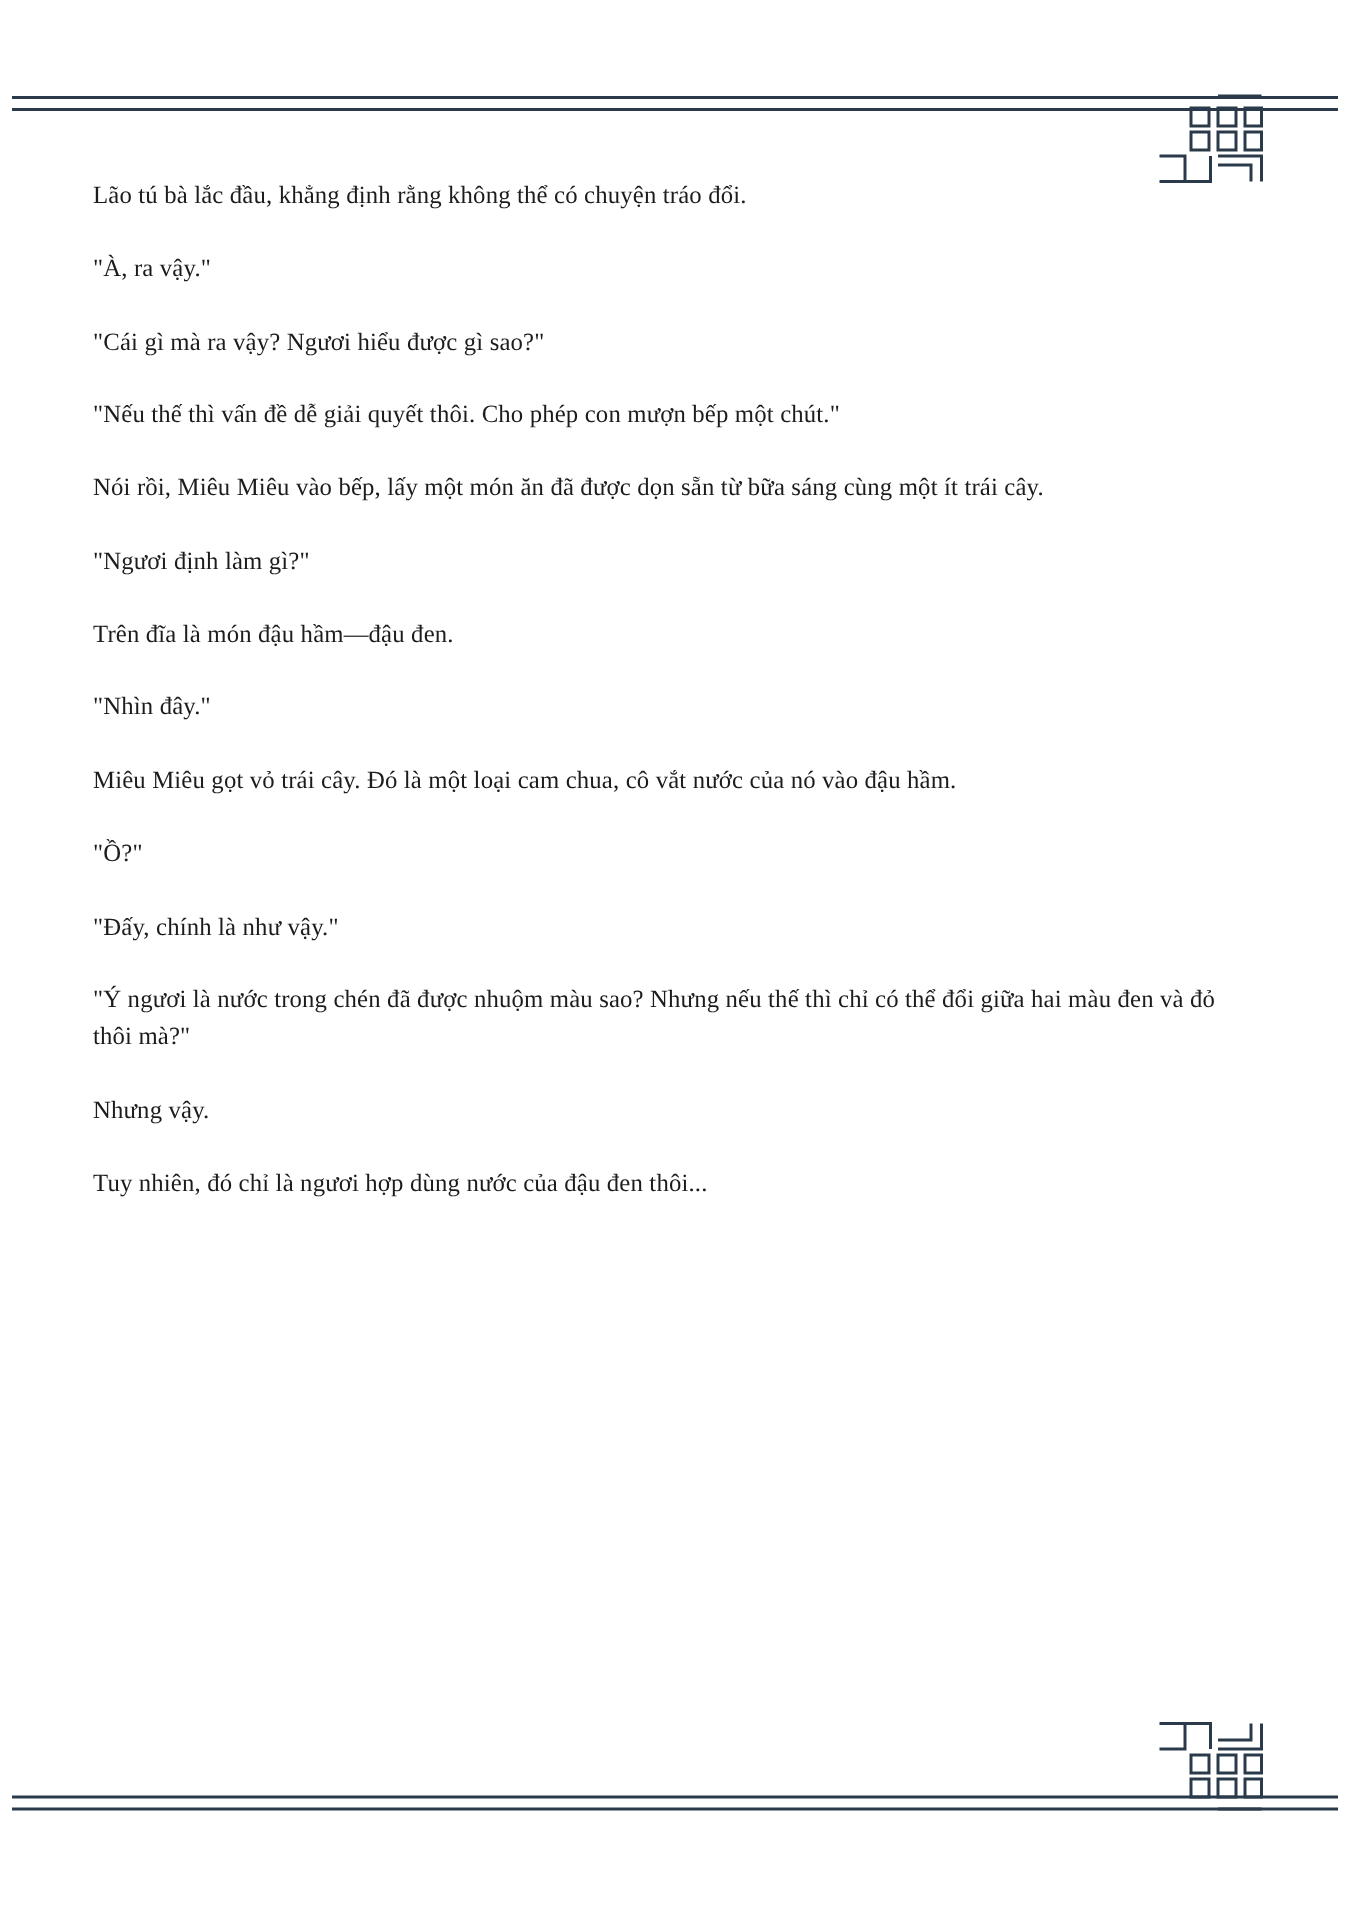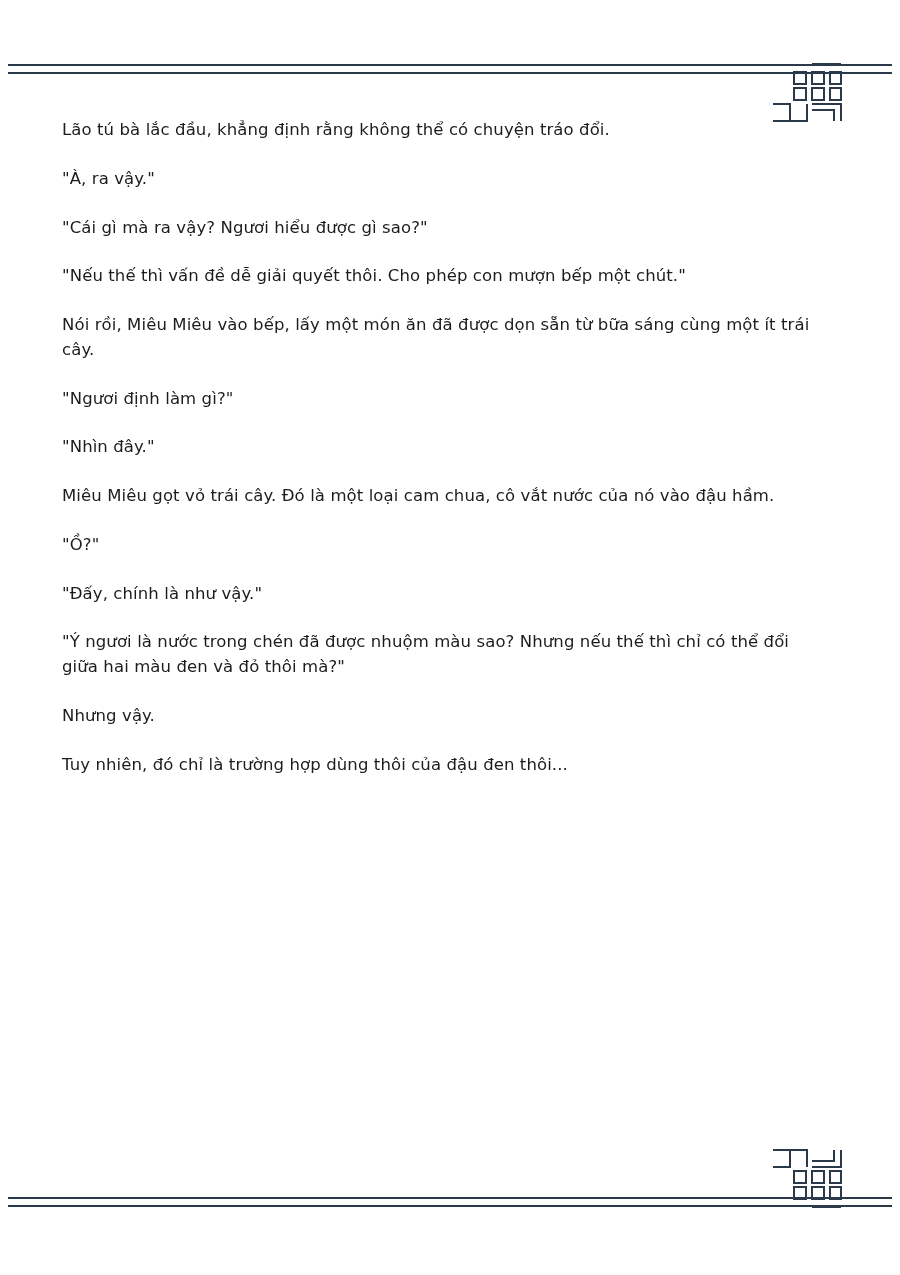--- a/index.html
+++ b/index.html
@@ -12,20 +12,21 @@
     background: #ffffff;
     font-family: "DejaVu Sans", sans-serif;
     color: #1b1b1b;
     position: relative;
     overflow: hidden;
   }
 
   .page {
     position: absolute;
     inset: 0;
+    font-family: Liberation Serif, serif;
   }
 
   
   .top-rules {
     position: absolute;
     left: 8px;
     right: 8px;
     top: 64px;
     height: 14px;
   }
@@ -105,27 +106,28 @@
     </svg>
   </div>
 
   <div class="content">
     <p class="para">Lão tú bà lắc đầu, khẳng định rằng không thể có chuyện tráo đổi.</p>
     <p class="para">"À, ra vậy."</p>
     <p class="para">"Cái gì mà ra vậy? Ngươi hiểu được gì sao?"</p>
     <p class="para">"Nếu thế thì vấn đề dễ giải quyết thôi. Cho phép con mượn bếp một chút."</p>
     <p class="para">Nói rồi, Miêu Miêu vào bếp, lấy một món ăn đã được dọn sẵn từ bữa sáng cùng một ít trái cây.</p>
     <p class="para">"Ngươi định làm gì?"</p>
+    <p class="para">Trên đĩa là món đậu hầm—đậu đen.</p>
     <p class="para">"Nhìn đây."</p>
     <p class="para">Miêu Miêu gọt vỏ trái cây. Đó là một loại cam chua, cô vắt nước của nó vào đậu hầm.</p>
     <p class="para">"Ồ?"</p>
     <p class="para">"Đấy, chính là như vậy."</p>
     <p class="para">"Ý ngươi là nước trong chén đã được nhuộm màu sao? Nhưng nếu thế thì chỉ có thể đổi giữa hai màu đen và đỏ thôi mà?"</p>
     <p class="para">Nhưng vậy.</p>
-    <p class="para">Tuy nhiên, đó chỉ là trường hợp dùng thôi của đậu đen thôi...</p>
+    <p class="para">Tuy nhiên, đó chỉ là ngươi hợp dùng nước của đậu đen thôi...</p>
   </div>
 
   <div class="corner-motif bottom">
     <svg width="70" height="62" viewBox="0 0 70 62" fill="none" xmlns="http://www.w3.org/2000/svg">
       <g stroke="#2b3a4a" stroke-width="2" fill="none">
         <path d="M1 3 H18 V20 H1"></path>
         <path d="M18 3 H35 V20"></path>
         <rect x="22" y="24" width="12" height="12"></rect>
         <rect x="40" y="24" width="12" height="12"></rect>
         <rect x="58" y="24" width="11" height="12"></rect>

